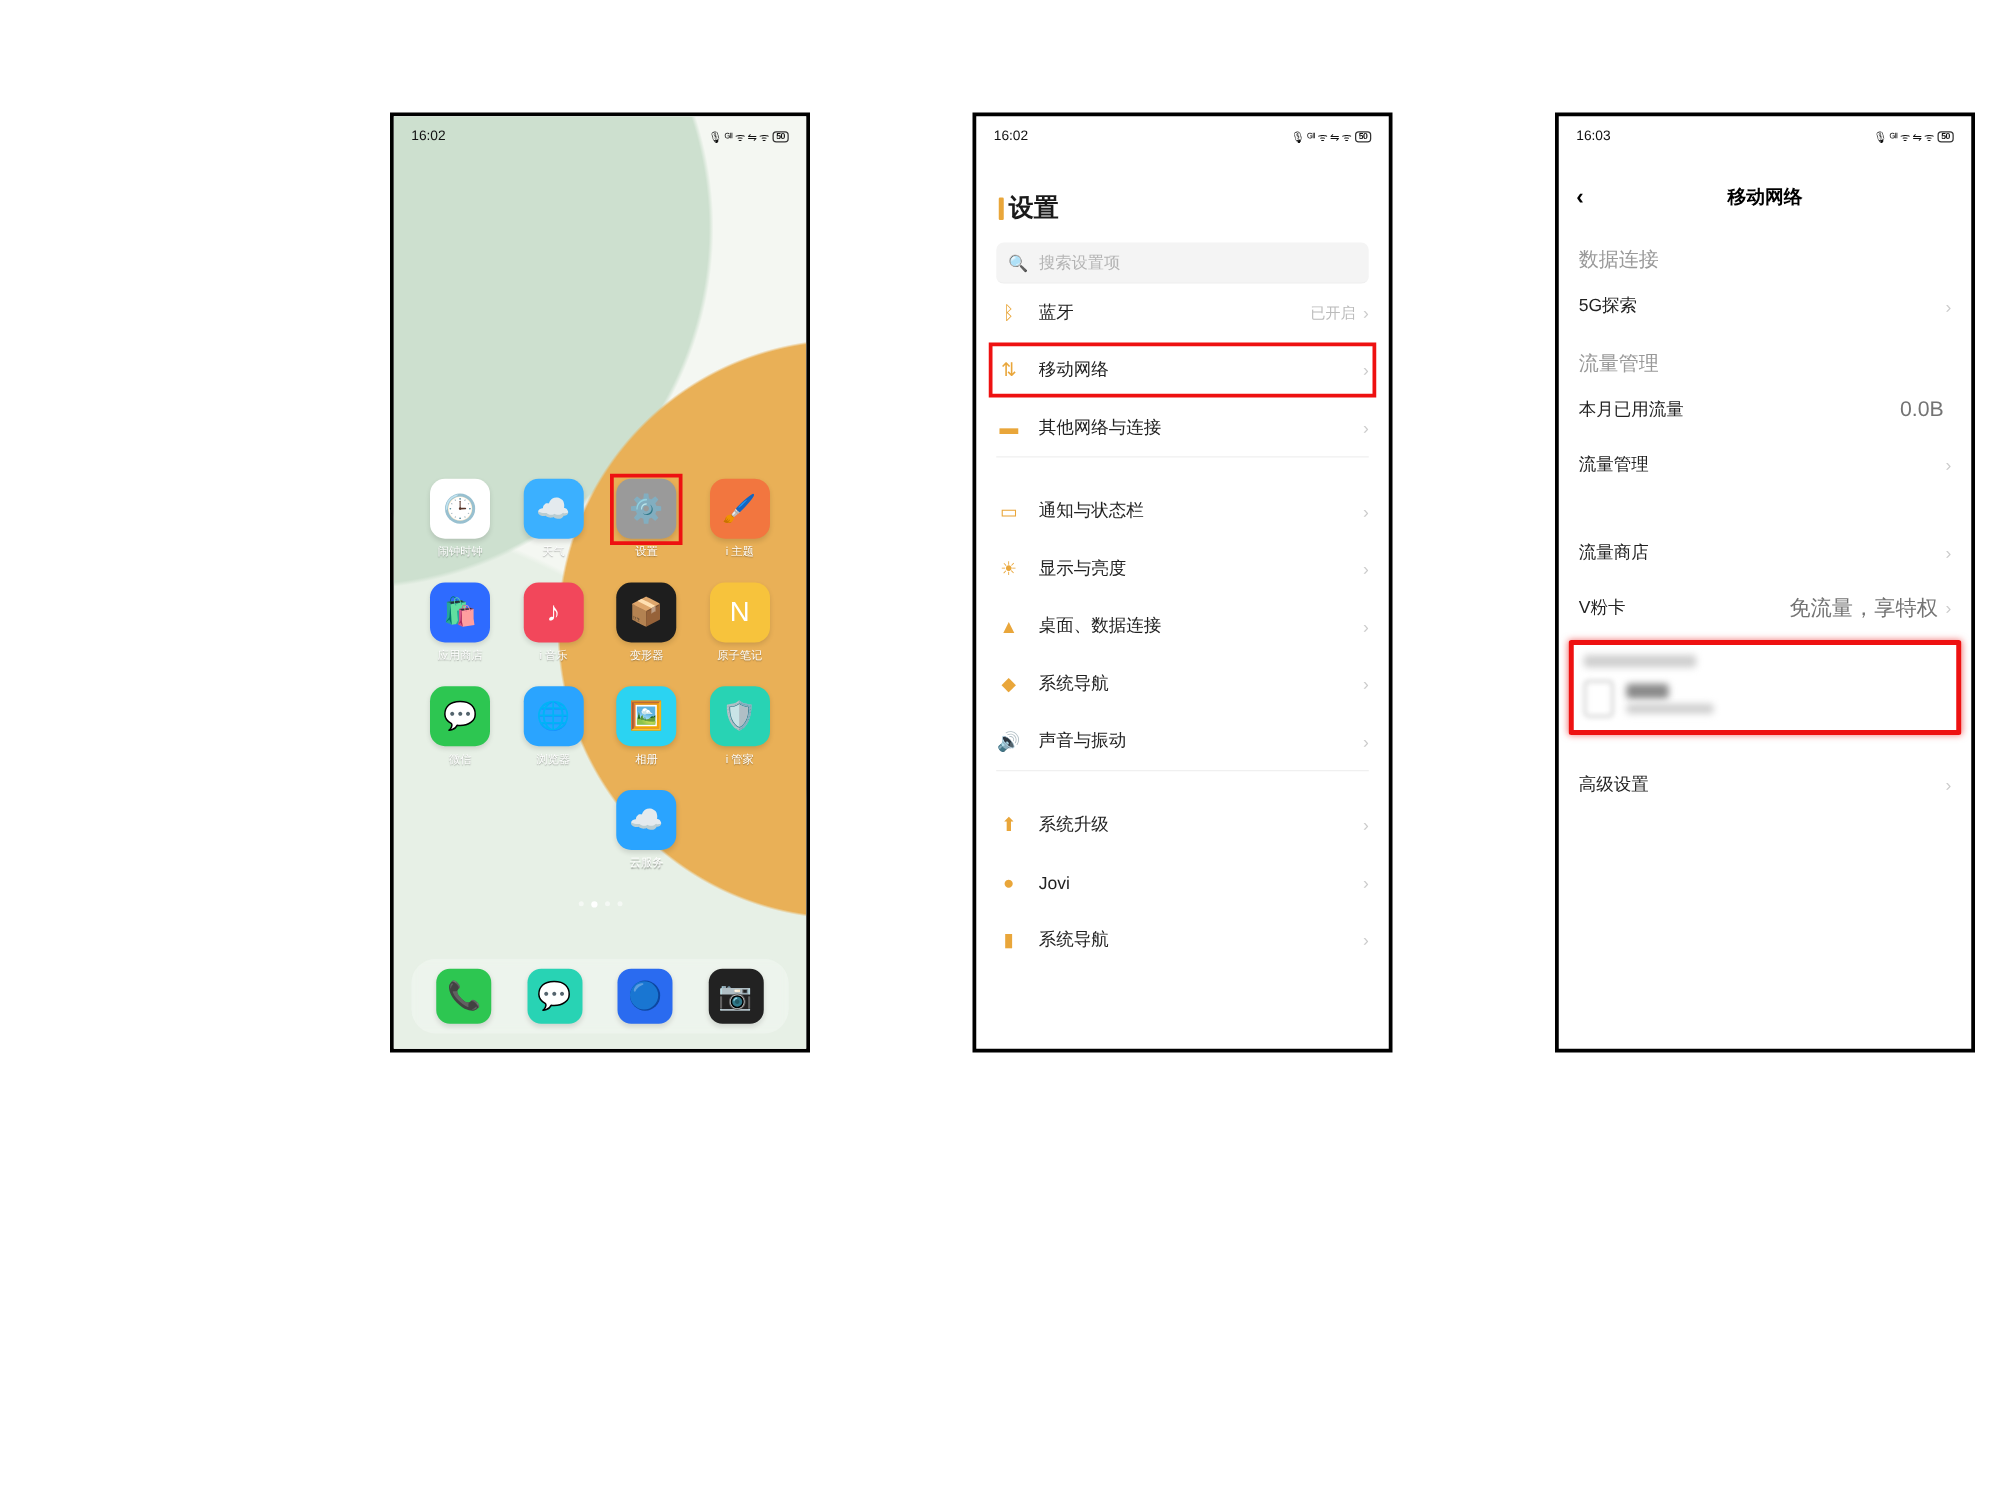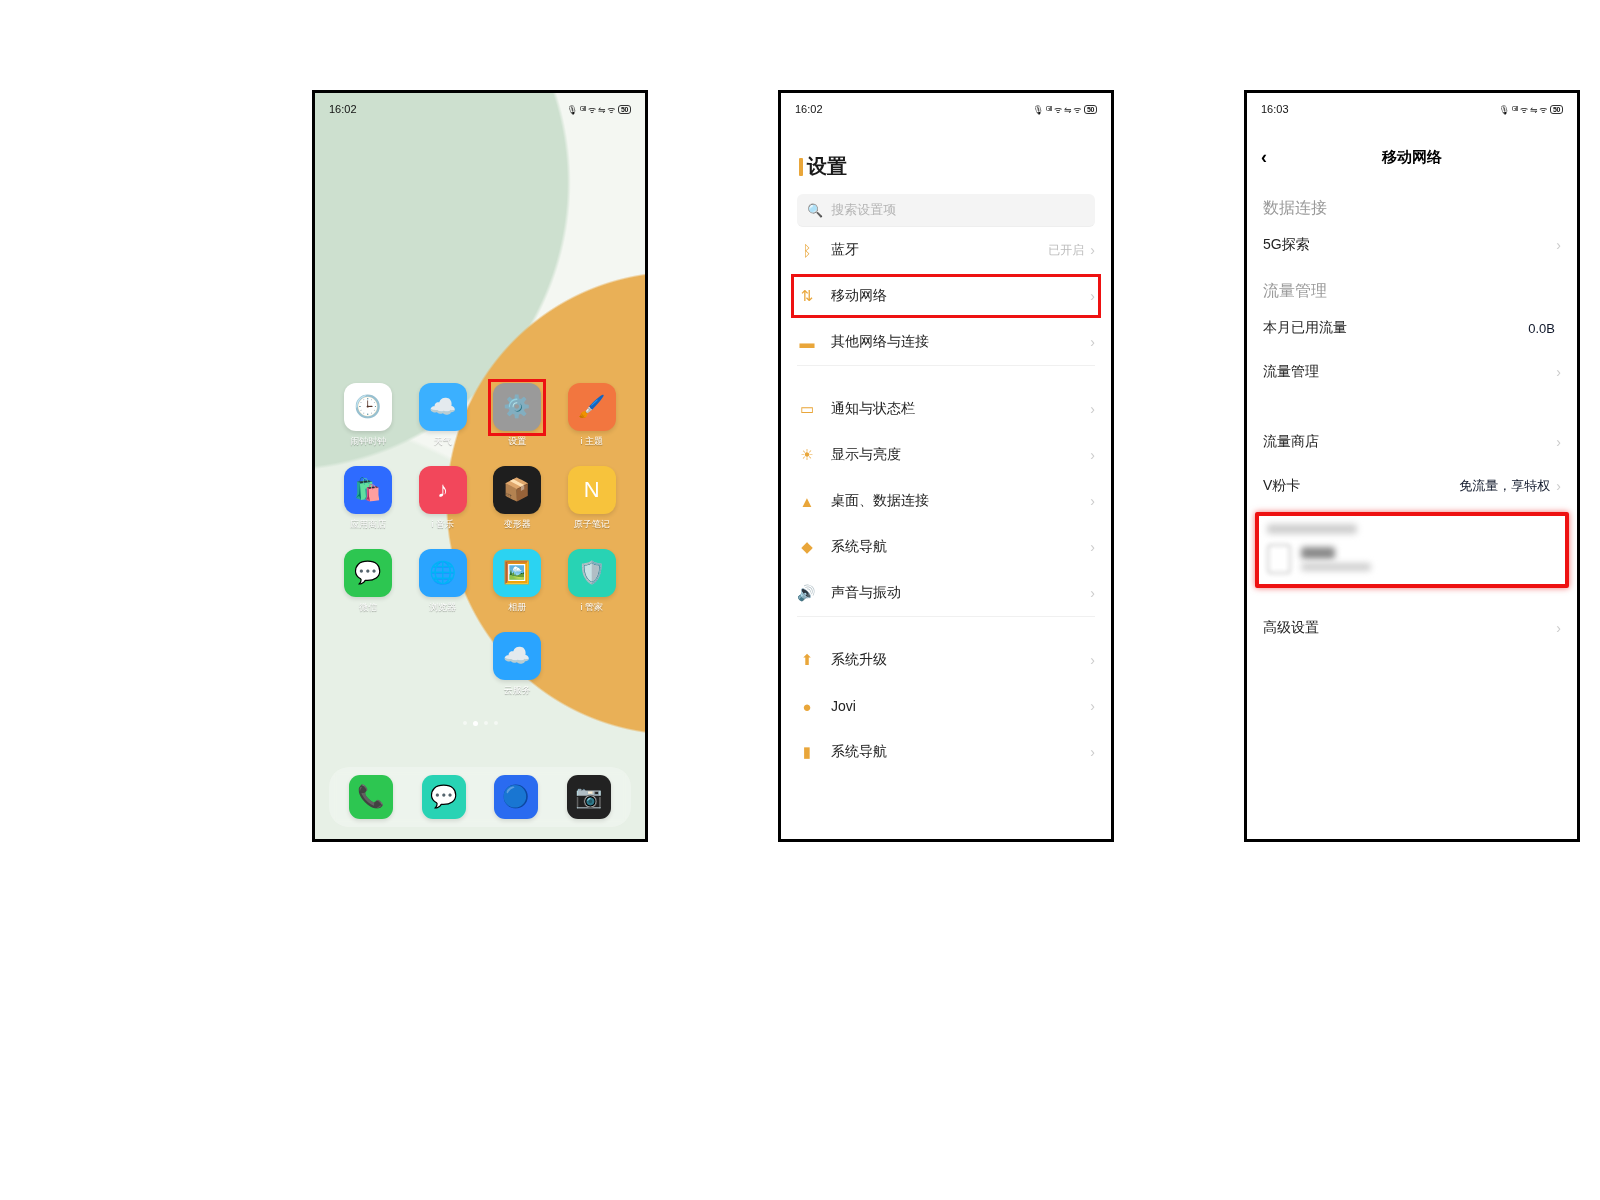--- a/index.html
+++ b/index.html
@@ -234,22 +234,22 @@
   .row3 {
     display: flex;
     align-items: center;
     height: 44px;
     padding: 0 16px;
     font-size: 14px;
     color: #222;
   }
   .row3 .val {
     margin-left: auto;
-    color: #0f172a;
-    font-size: 13px;
+    color: #737373;
+    font-size: 17px;
     margin-right: 6px;
   }
   .toggle {
     width: 34px;
     height: 20px;
     border-radius: 10px;
     background: #fce8c6;
     position: relative;
     margin-left: auto;
   }

